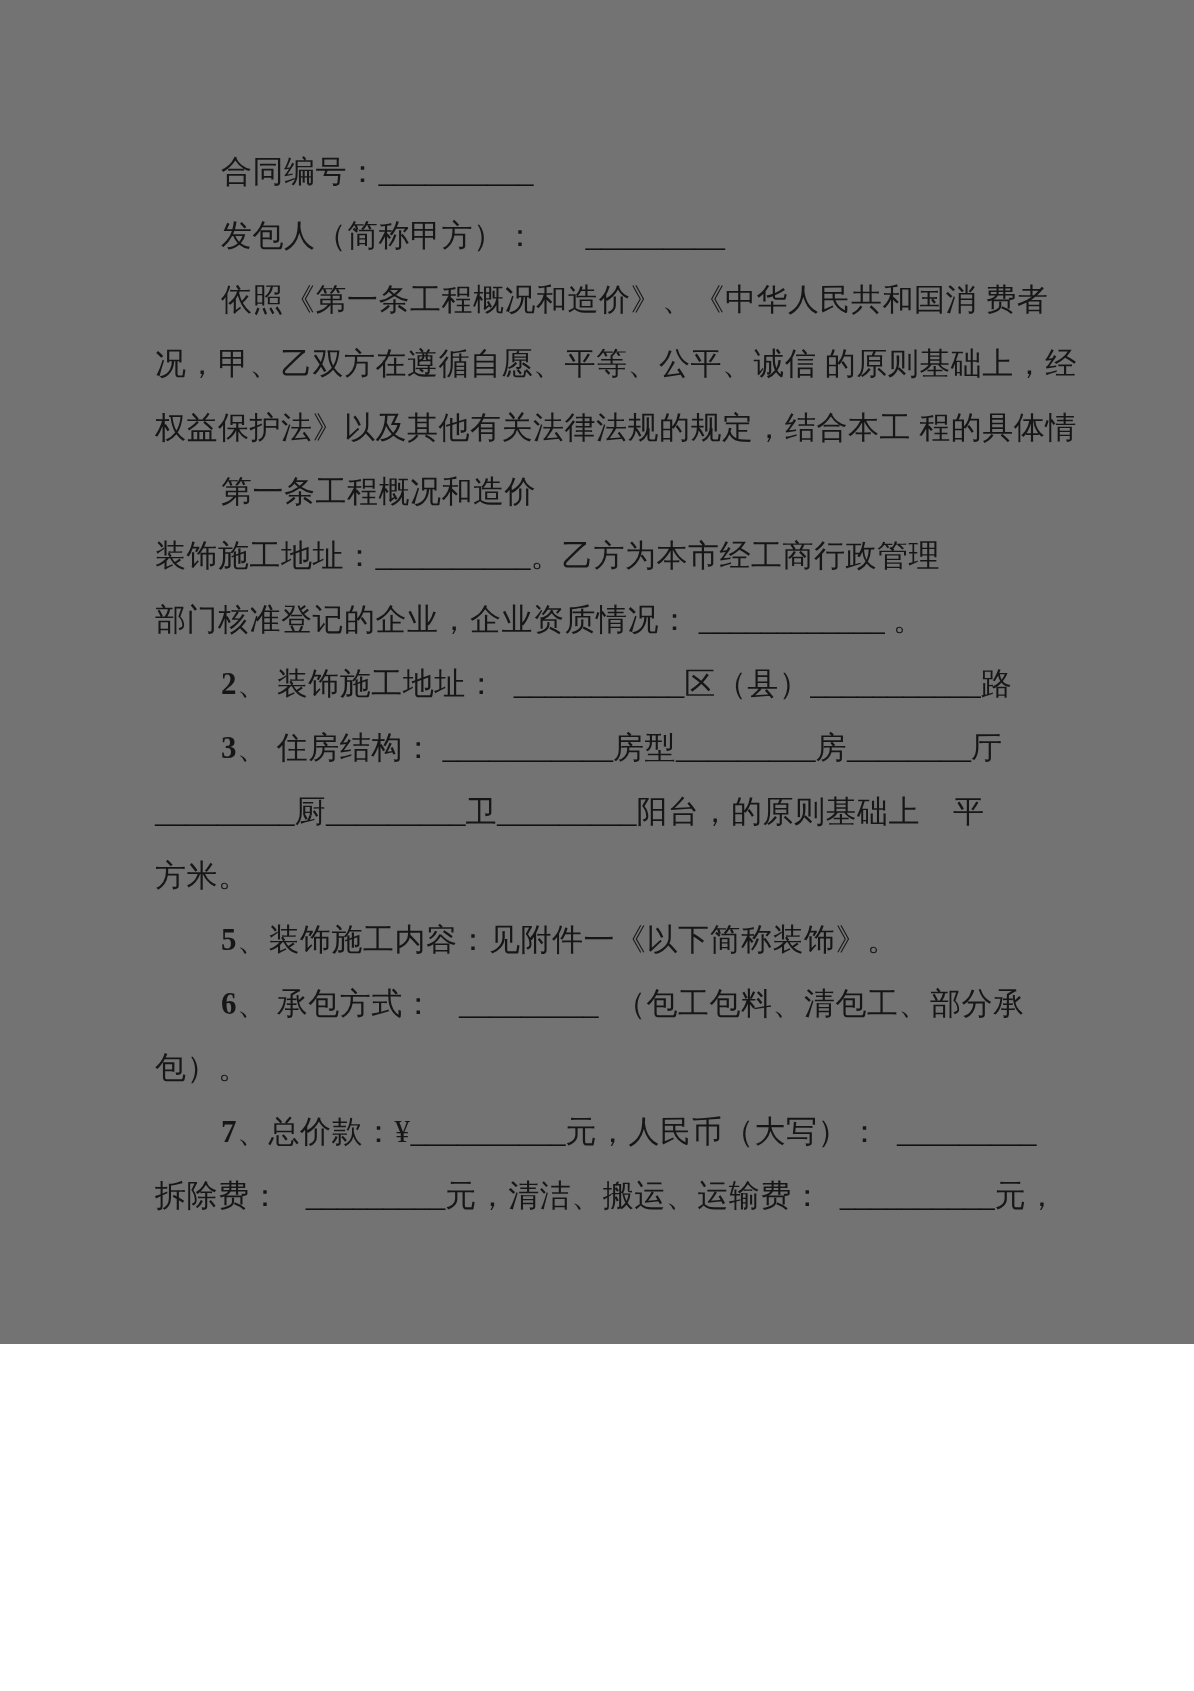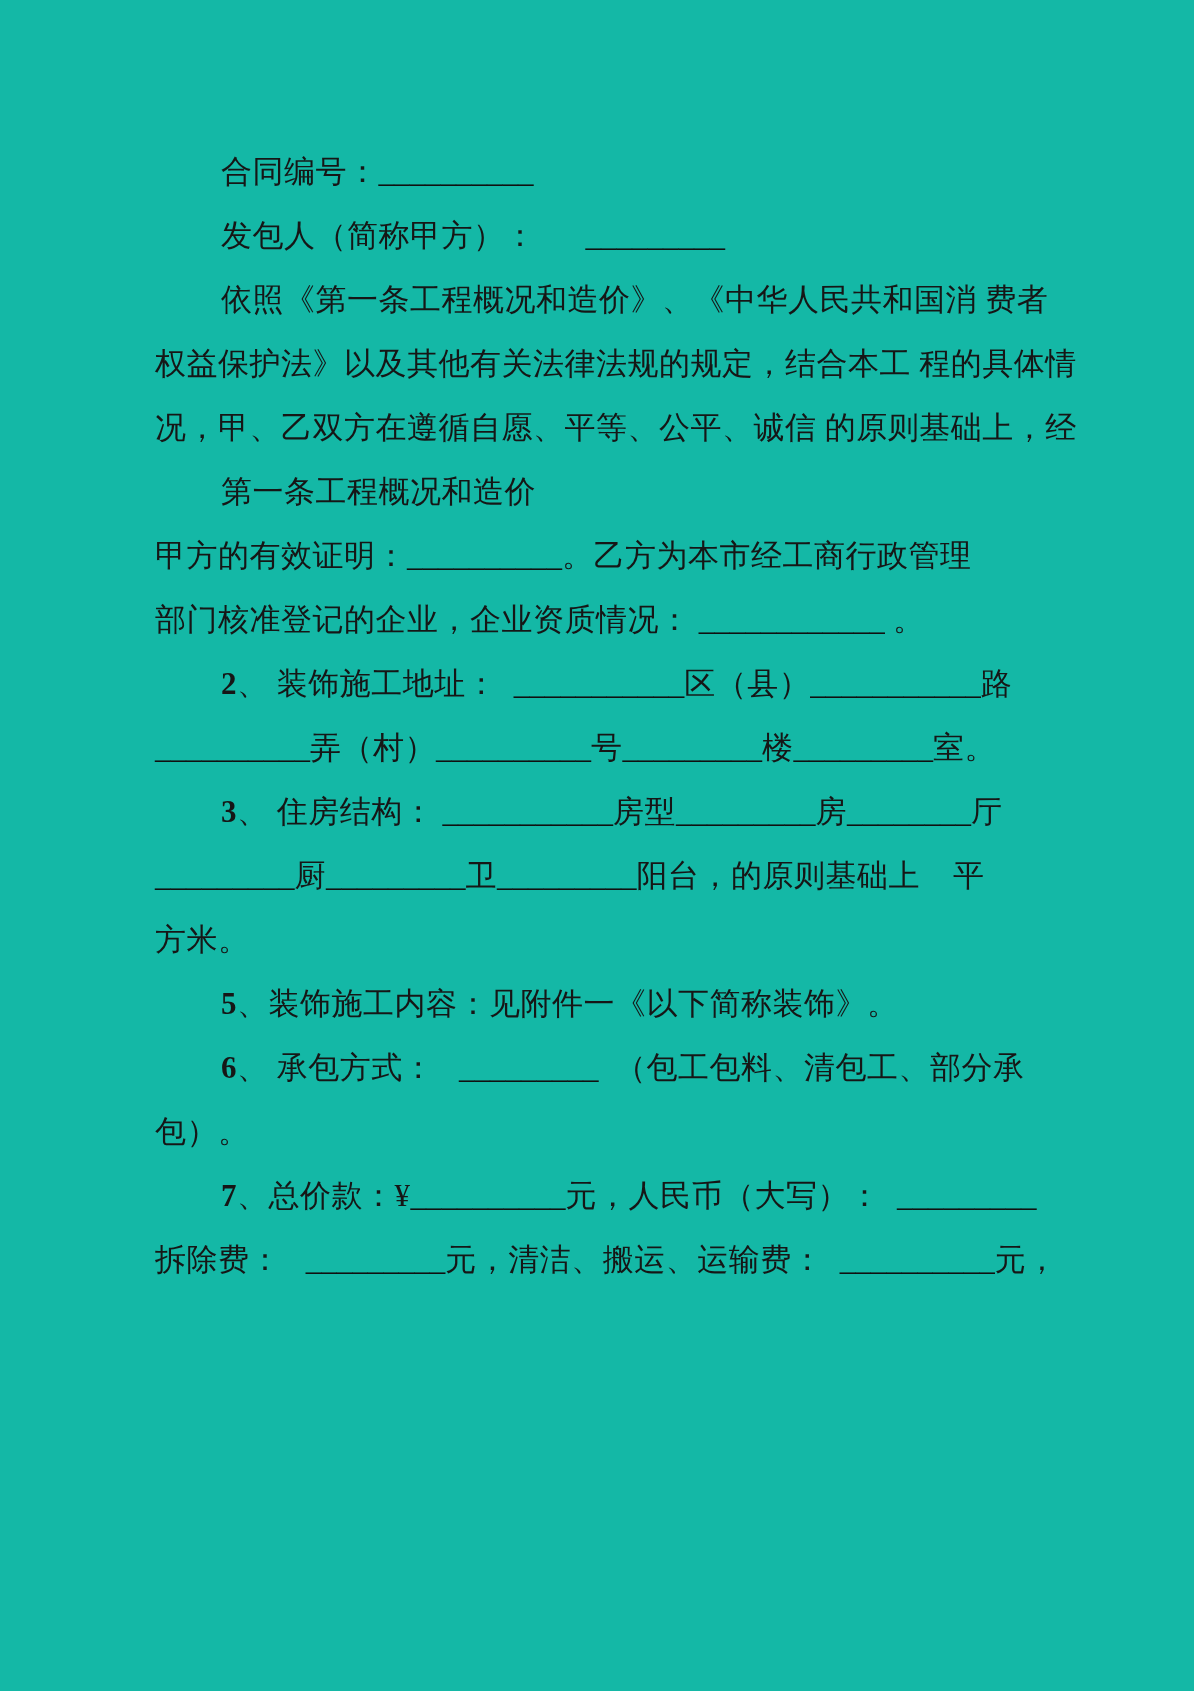--- a/index.html
+++ b/index.html
@@ -3,22 +3,22 @@
 <meta charset="utf-8">
 <style>
   html, body {
     margin: 0;
     padding: 0;
     background: #ffffff;
   }
   .page {
     position: relative;
     width: 1194px;
-    height: 1691px;
-    background: #14b8a6;
+    height: 1344px;
+    background: #737373;
     overflow: hidden;
     font-family: "Liberation Serif", "DejaVu Serif", serif;
     color: #161616;
   }
   .doc {
     position: absolute;
     left: 155px;
     top: 140px;
     width: 900px;
   }
@@ -44,27 +44,26 @@
   }
 </style>
 </head>
 <body>
 
 <div class="page">
   <div class="doc">
       <p class="line indent"><span>合同编号：</span><span class="blank">__________</span></p>
       <p class="line indent"><span>发包人（简称甲方）：</span><span>&nbsp;&nbsp;&nbsp;&nbsp;&nbsp;&nbsp;</span><span class="blank">_________</span></p>
       <p class="line indent"><span>依照《第一条工程概况和造价》、《中华人民共和国消 费者</span></p>
+      <p class="line"><span>况，甲、乙双方在遵循自愿、平等、公平、诚信 的原则基础上，经</span></p>
       <p class="line"><span>权益保护法》以及其他有关法律法规的规定，结合本工 程的具体情</span></p>
-      <p class="line"><span>况，甲、乙双方在遵循自愿、平等、公平、诚信 的原则基础上，经</span></p>
       <p class="line indent"><span>第一条工程概况和造价</span></p>
-      <p class="line"><span>甲方的有效证明：</span><span class="blank">__________</span><span>。乙方为本市经工商行政管理</span></p>
+      <p class="line"><span>装饰施工地址：</span><span class="blank">__________</span><span>。乙方为本市经工商行政管理</span></p>
       <p class="line"><span>部门核准登记的企业，企业资质情况：</span><span>&nbsp;</span><span class="blank">____________</span><span>&nbsp;。</span></p>
       <p class="line indent"><span class="num">2</span><span>、&nbsp;装饰施工地址：</span><span>&nbsp;&nbsp;</span><span class="blank">___________</span><span>区（县）</span><span class="blank">___________</span><span>路</span></p>
-      <p class="line"><span class="blank">__________</span><span>弄（村）</span><span class="blank">__________</span><span>号</span><span class="blank">_________</span><span>楼</span><span class="blank">_________</span><span>室。</span></p>
       <p class="line indent"><span class="num">3</span><span>、&nbsp;住房结构：</span><span>&nbsp;</span><span class="blank">___________</span><span>房型</span><span class="blank">_________</span><span>房</span><span class="blank">________</span><span>厅</span></p>
       <p class="line"><span class="blank">_________</span><span>厨</span><span class="blank">_________</span><span>卫</span><span class="blank">_________</span><span>阳台，的原则基础上</span><span>&nbsp;&nbsp;&nbsp;&nbsp;</span><span>平</span></p>
       <p class="line"><span>方米。</span></p>
       <p class="line indent"><span class="num">5</span><span>、装饰施工内容：见附件一《以下简称装饰》。</span></p>
       <p class="line indent"><span class="num">6</span><span>、&nbsp;承包方式：</span><span>&nbsp;&nbsp;&nbsp;</span><span class="blank">_________</span><span>&nbsp;&nbsp;（包工包料、清包工、部分承</span></p>
       <p class="line"><span>包）。</span></p>
       <p class="line indent"><span class="num">7</span><span>、总价款：¥</span><span class="blank">__________</span><span>元，人民币（大写）：</span><span>&nbsp;&nbsp;</span><span class="blank">_________</span></p>
       <p class="line"><span>拆除费：</span><span>&nbsp;&nbsp;&nbsp;</span><span class="blank">_________</span><span>元，清洁、搬运、运输费：</span><span>&nbsp;&nbsp;</span><span class="blank">__________</span><span>元，</span></p>
     </div>
 </div>

